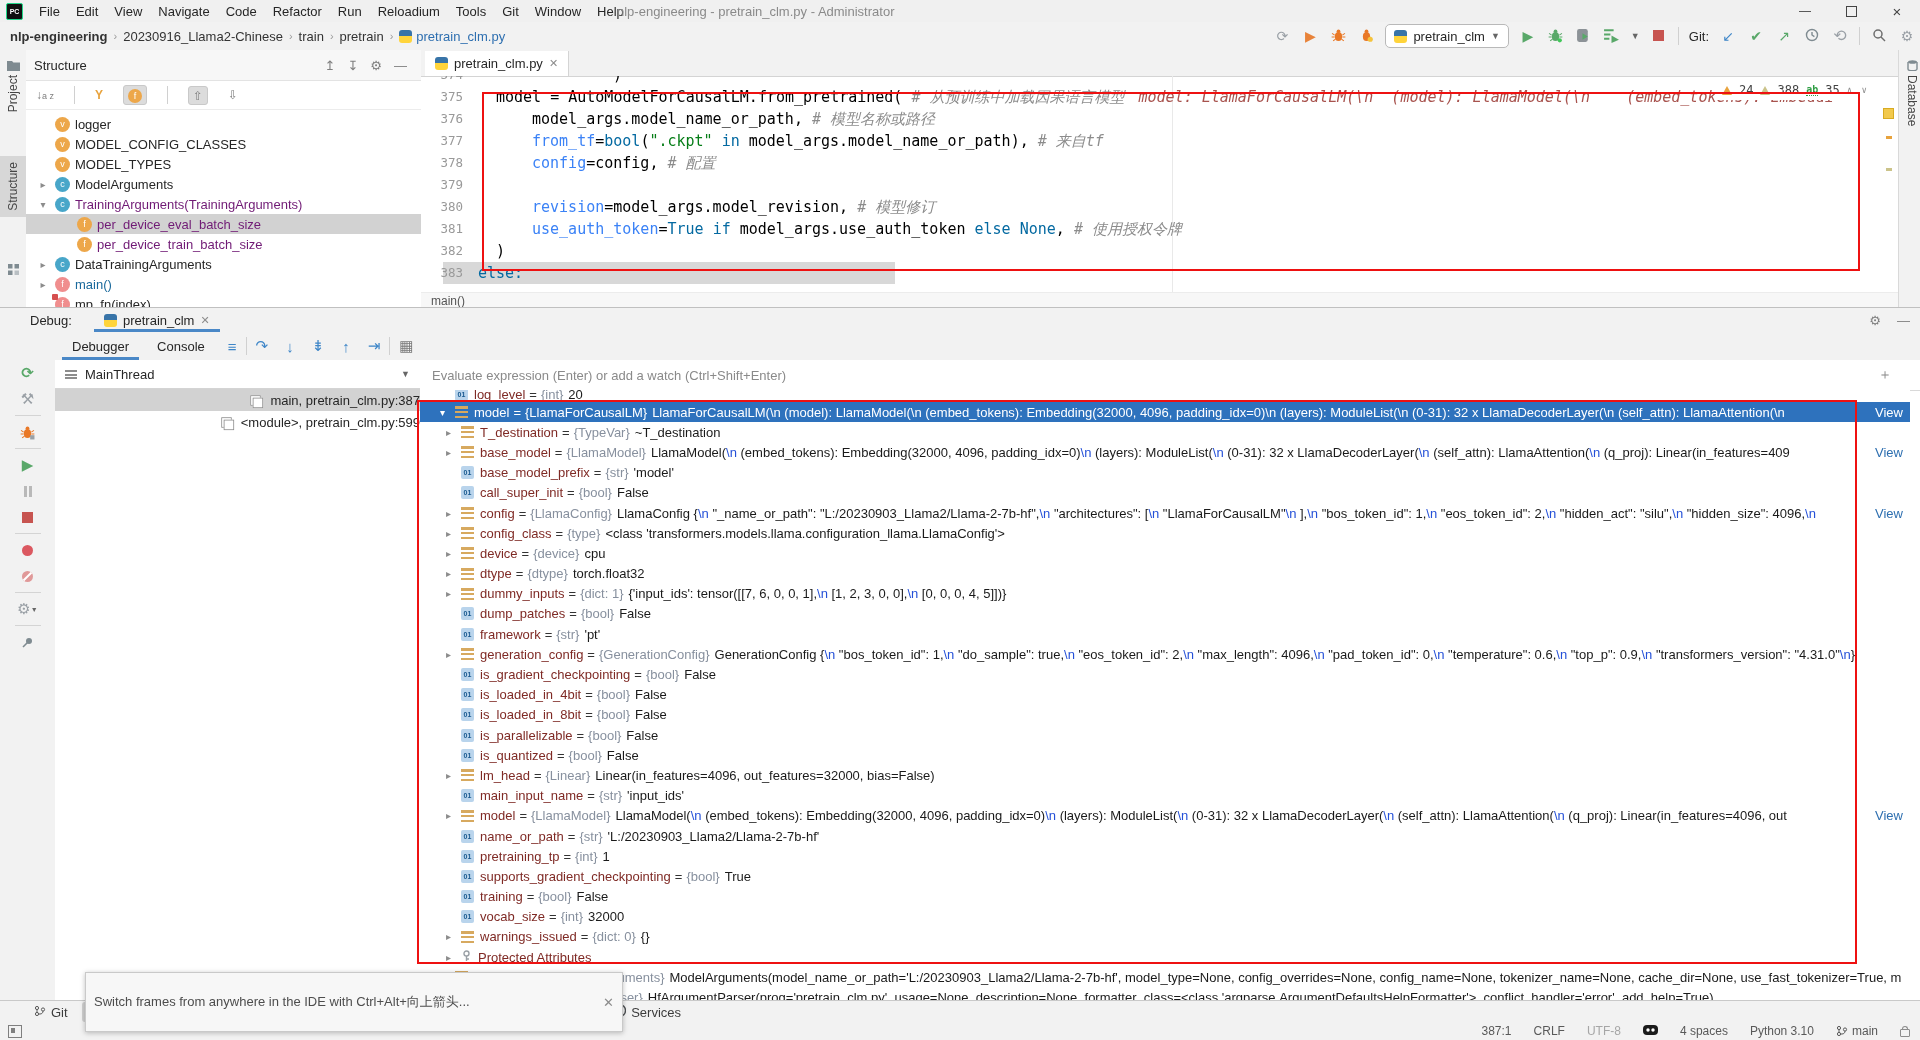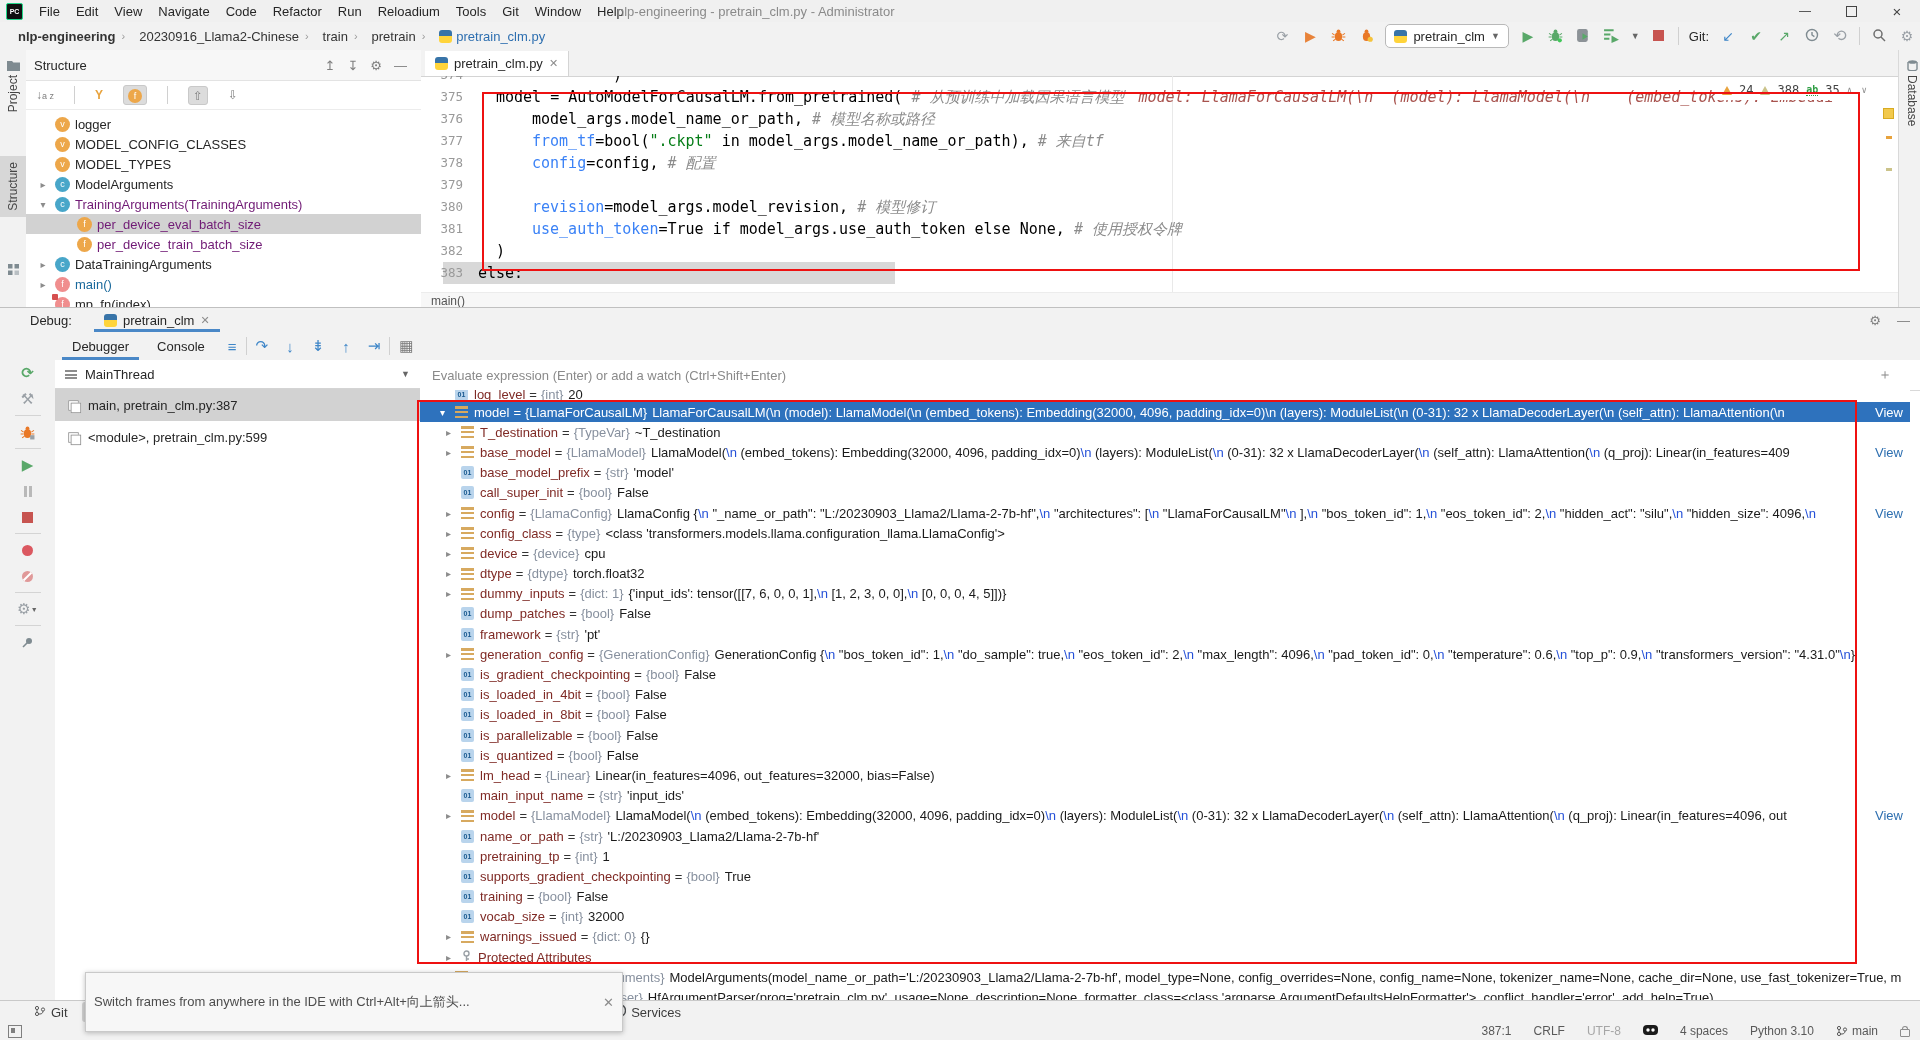--- a/index.html
+++ b/index.html
@@ -12,21 +12,21 @@
   #pc-logo{width:15px;height:15px;margin:0 8px 0 6px;background:#101010;border:1px solid #21d789;border-radius:2px;color:#fff;font-size:7px;font-weight:bold;display:flex;align-items:center;justify-content:center;}
   .menu-item{padding:0 8px;height:22px;display:flex;align-items:center;cursor:default;}
   #win-title{position:absolute;left:617px;top:0;height:22px;display:flex;align-items:center;color:#8a8a8a;}
   #win-controls{position:absolute;right:0;top:0;height:22px;display:flex;}
   .win-btn{width:46px;height:22px;display:flex;align-items:center;justify-content:center;color:#444;font-size:12px;}
   .restore-box{width:9px;height:9px;border:1px solid #444;}
   
   #main-toolbar{left:0;top:22px;width:1920px;height:28px;background:#f2f2f2;border-bottom:1px solid #d4d4d4;}
   #breadcrumbs{position:absolute;left:10px;top:0;height:28px;display:flex;align-items:center;gap:4px;}
   .bc-sep{color:#9a9a9a;font-size:11px;padding:0 2px;}
-  .bc-item{color:#333;margin-left:8px;}
+  .bc-item{color:#333;}
   .bc-first{font-weight:bold;}
   .bc-last{color:#2e6fb0;display:flex;align-items:center;gap:4px;}
   #run-cluster{position:absolute;right:4px;top:0;height:28px;display:flex;align-items:center;gap:10px;}
   .tb-ic{width:18px;text-align:center;font-size:14px;line-height:1;}
   .gray{color:#9aa0a6;} .orange{color:#e8833a;} .green{color:#59a869;} .blue-ic{color:#3e86c8;}
   #run-config{height:22px;border:1px solid #b9b9b9;border-radius:5px;background:#fff;display:flex;align-items:center;gap:6px;padding:0 8px;}
   .py-ic{width:13px;height:13px;border-radius:3px;background:linear-gradient(180deg,#3874a8 50%,#ffd43b 50%);display:inline-block;}
   .v-sep{width:1px;height:18px;background:#d0d0d0;}
   .caret{font-size:9px;color:#666;}
   
@@ -55,21 +55,21 @@
   
   #editor{left:421px;top:50px;width:1477px;height:257px;background:#fff;}
   #tabbar{height:26px;border-bottom:1px solid #d4d4d4;background:#f2f2f2;display:flex;align-items:flex-end;}
   #editor-tab{height:25px;background:#fff;border-right:1px solid #d4d4d4;display:flex;align-items:center;gap:6px;padding:0 10px;margin-left:4px;}
   .tab-close{color:#8c8c8c;font-size:11px;}
   #code-area{position:absolute;left:0;top:26px;width:1477px;height:216px;overflow:hidden;font-family:"DejaVu Sans Mono","Liberation Mono",monospace;font-size:15px;}
   .code-line{position:relative;height:22px;line-height:22px;white-space:pre;}
   .ln-num{position:absolute;left:0;top:0;width:42px;text-align:right;color:#999;font-size:12.5px;}
   .ln-text{position:absolute;left:57px;top:0;}
   .hl-band{position:absolute;left:22px;top:0;width:452px;height:22px;background:#d8d8d8;}
-  .c-code{color:#000;} .c-kw{color:#000000;} .c-param{color:#3b82f6;} .c-str{color:#067d17;}
+  .c-code{color:#000;} .c-kw{color:#0369a1;} .c-param{color:#3b82f6;} .c-str{color:#067d17;}
   .c-comment{color:#8c8c8c;font-style:italic;}
   .c-inlay{color:#a8534e;font-style:italic;margin-left:14px;}
   #margin-guide{left:751px;top:0;width:1px;height:216px;background:#e9e9e9;}
   #inspections{left:1295px;top:4px;height:20px;background:#fff;display:flex;align-items:center;gap:7px;padding:0 6px;z-index:6;}
   .insp-num{font-size:12px;color:#444;}
   .tri{width:0;height:0;border-left:5px solid transparent;border-right:5px solid transparent;border-bottom:9px solid #e8a33d;display:inline-block;}
   .tri.weak{border-bottom-color:#cbc38a;}
   .typo-ab{color:#2f9e44;font-size:10px;font-weight:bold;border-bottom:1px dotted #2f9e44;line-height:1;}
   .insp-arrows{color:#8c8c8c;font-size:9px;letter-spacing:2px;}
   #scroll-marks .mk{position:absolute;}
@@ -90,21 +90,21 @@
   .step-ic.dis{color:#b9b9b9;}
   
   #debug-strip{position:absolute;left:0;top:52px;width:55px;height:641px;background:#f2f2f2;border-right:1px solid #d4d4d4;display:flex;flex-direction:column;align-items:center;}
   .strip-ic{height:26px;display:flex;align-items:center;justify-content:center;font-size:15px;width:100%;}
   .strip-div{width:26px;height:1px;background:#d4d4d4;margin:3px 0;}
   
   #frames{position:absolute;left:55px;top:52px;width:365px;height:641px;background:#fff;border-right:1px solid #d4d4d4;}
   #thread-row{height:28px;border-bottom:1px solid #d4d4d4;display:flex;align-items:center;padding:0 10px;gap:8px;}
   #thread-row .sp{flex:1;}
   .bars{display:inline-block;width:12px;height:9px;background:repeating-linear-gradient(180deg,#8c8c8c 0 2px,transparent 2px 3.5px);}
-  .frame-row{height:32px;display:flex;align-items:center;gap:8px;padding-left:12px;}
+  .frame-row{height:22px;display:flex;align-items:center;gap:8px;padding-left:12px;justify-content:flex-end;}
   .frame-row.sel{background:#d2d2d2;}
   
   #evaluate-bar{position:absolute;left:420px;top:52px;width:1500px;height:30px;border-bottom:1px solid #d9d9d9;display:flex;align-items:center;color:#8a8a8a;padding-left:12px;background:#fff;}
   #evaluate-plus{position:absolute;right:40px;color:#8a8a8a;font-size:14px;}
   #variables{position:absolute;left:420px;top:82px;width:1490px;height:611px;overflow:hidden;background:#fff;}
   .var-row{position:relative;height:20.2px;display:flex;align-items:center;white-space:nowrap;overflow:hidden;padding-left:20px;}
   .var-row.ind1{padding-left:26px;}
   .var-row.sel{background:#2e72bd;}
   .var-row.sel span{color:#fff !important;}
   .vchev{width:15px;color:#8c8c8c;font-size:10px;flex:none;}

